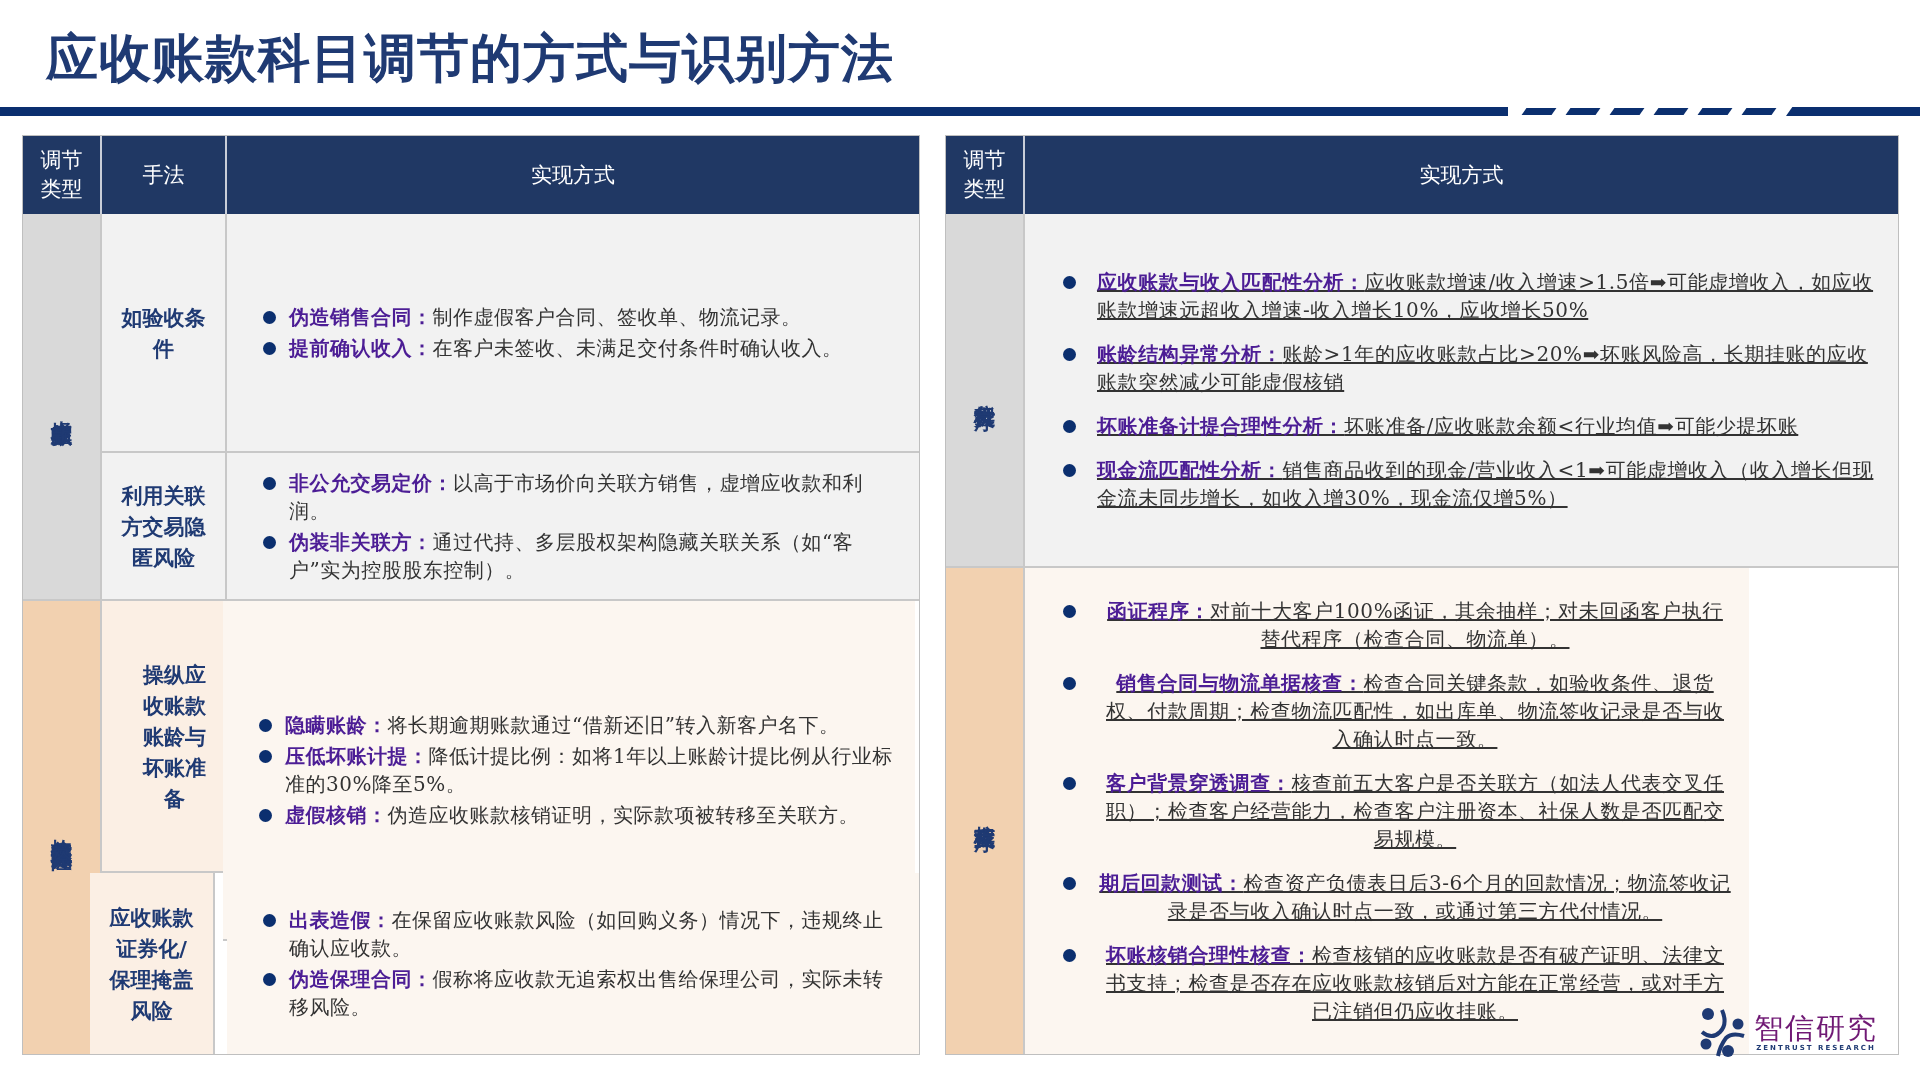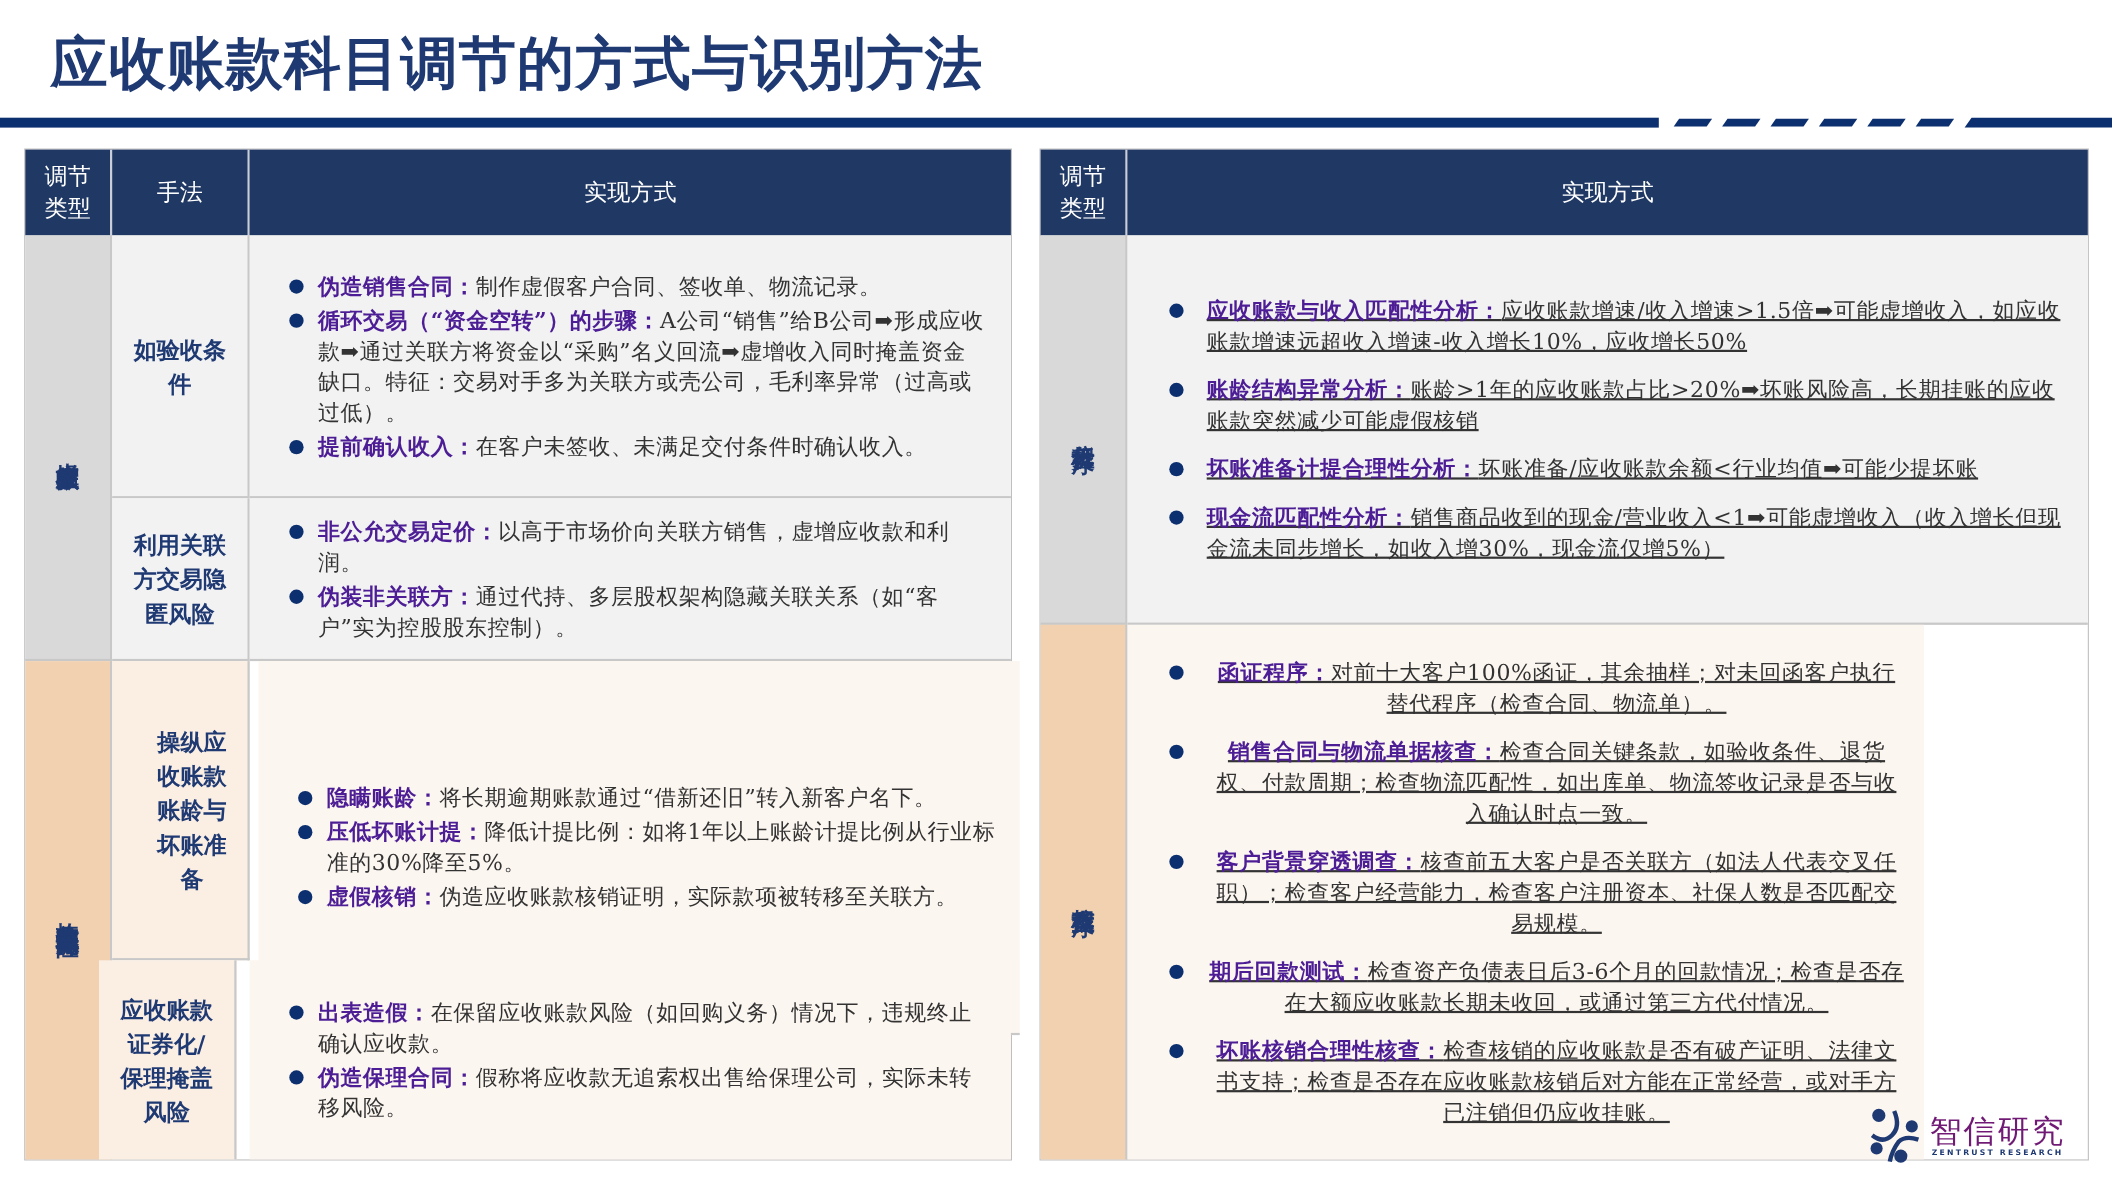--- a/index.html
+++ b/index.html
@@ -74,21 +74,20 @@
   <div class="cell type gray" style="left:0;top:78px;width:79px;height:387px;">
     <span class="vtext">虚增应收账款</span>
   </div>
 
   <div class="cell method gray-light" style="left:79px;top:78px;width:125px;height:239px;">
     <span>如验收条件</span>
   </div>
   <div class="cell body left-body gray-light" style="left:204px;top:78px;width:692px;height:239px;border-right:none;">
     <ul class="items">
       <li><span class="dot"></span><span class="k">伪造销售合同：</span><span>制作虚假客户合同、签收单、物流记录。</span></li>
-      <li><span class="dot"></span><span class="k">循环交易（“资金空转”）的步骤：</span><span>A公司“销售”给B公司➡形成应收款➡通过关联方将资金以“采购”名义回流➡虚增收入同时掩盖资金缺口。特征：交易对手多为关联方或壳公司，毛利率异常（过高或过低）。</span></li>
       <li><span class="dot"></span><span class="k">提前确认收入：</span><span>在客户未签收、未满足交付条件时确认收入。</span></li>
     </ul>
   </div>
 
   <div class="cell method gray-light" style="left:79px;top:317px;width:125px;height:148px;">
     <span>利用关联方交易隐匿风险</span>
   </div>
   <div class="cell body left-body gray-light" style="left:204px;top:317px;width:692px;height:148px;border-right:none;">
     <ul class="items">
       <li><span class="dot"></span><span class="k">非公允交易定价：</span><span>以高于市场价向关联方销售，虚增应收款和利润。</span></li>
@@ -96,21 +95,21 @@
     </ul>
   </div>
 
   <div class="cell type peach" style="left:0;top:465px;width:79px;height:453px;border-bottom:none;">
     <span class="vtext">掩盖应收账款坏账计提风险</span>
   </div>
 
   <div class="cell method peach-light" style="left:79px;top:465px;width:125px;height:272px;background:#fbefe4;padding-left:40px;">
     <span>操纵应收账款账龄与坏账准备</span>
   </div>
-  <div class="cell body left-body peach-light" style="left:212px;top:465px;width:692px;height:340px;border-right:none;">
+  <div class="cell body left-body peach-light" style="left:200px;top:465px;width:692px;height:340px;border-right:none;">
     <ul class="items">
       <li><span class="dot"></span><span class="k">隐瞒账龄：</span><span>将长期逾期账款通过“借新还旧”转入新客户名下。</span></li>
       <li><span class="dot"></span><span class="k">压低坏账计提：</span><span>降低计提比例：如将1年以上账龄计提比例从行业标准的30%降至5%。</span></li>
       <li><span class="dot"></span><span class="k">虚假核销：</span><span>伪造应收账款核销证明，实际款项被转移至关联方。</span></li>
     </ul>
   </div>
 
   <div class="cell method peach-light" style="left:67px;top:737px;width:125px;height:181px;border-bottom:none;background:#fbefe4;">
     <span>应收账款证券化/保理掩盖风险</span>
   </div>
@@ -140,21 +139,21 @@
   </div>
 
   <div class="cell type peach" style="left:0;top:432px;width:79px;height:486px;border-bottom:none;">
     <span class="vtext">核查类程序</span>
   </div>
   <div class="cell body right-body peach-light" style="left:79px;top:432px;width:724px;height:486px;border-right:none;border-bottom:none;text-align:center;">
     <ul class="items">
       <li><span class="dot"></span><span class="k">函证程序：</span><span>对前十大客户100%函证，其余抽样；对未回函客户执行替代程序（检查合同、物流单）。</span></li>
       <li><span class="dot"></span><span class="k">销售合同与物流单据核查：</span><span>检查合同关键条款，如验收条件、退货权、付款周期；检查物流匹配性，如出库单、物流签收记录是否与收入确认时点一致。</span></li>
       <li><span class="dot"></span><span class="k">客户背景穿透调查：</span><span>核查前五大客户是否关联方（如法人代表交叉任职）；检查客户经营能力，检查客户注册资本、社保人数是否匹配交易规模。</span></li>
-      <li><span class="dot"></span><span class="k">期后回款测试：</span><span>检查资产负债表日后3-6个月的回款情况；检查是否存在大额应收账款长期未收回，或通过第三方代付情况。</span></li>
+      <li><span class="dot"></span><span class="k">期后回款测试：</span><span>检查资产负债表日后3-6个月的回款情况；物流签收记录是否与收入确认时点一致，或通过第三方代付情况。</span></li>
       <li><span class="dot"></span><span class="k">坏账核销合理性核查：</span><span>检查核销的应收账款是否有破产证明、法律文书支持；检查是否存在应收账款核销后对方能在正常经营，或对手方已注销但仍应收挂账。</span></li>
     </ul>
   </div>
 </div>
 
 <div class="logo">
   <svg width="50" height="52" viewBox="0 0 50 52">
     <circle cx="10" cy="8" r="6" fill="#1f3a73"></circle>
     <circle cx="40" cy="18" r="5.5" fill="#1f3a73"></circle>
     <circle cx="8" cy="38" r="5.5" fill="#1f3a73"></circle>

